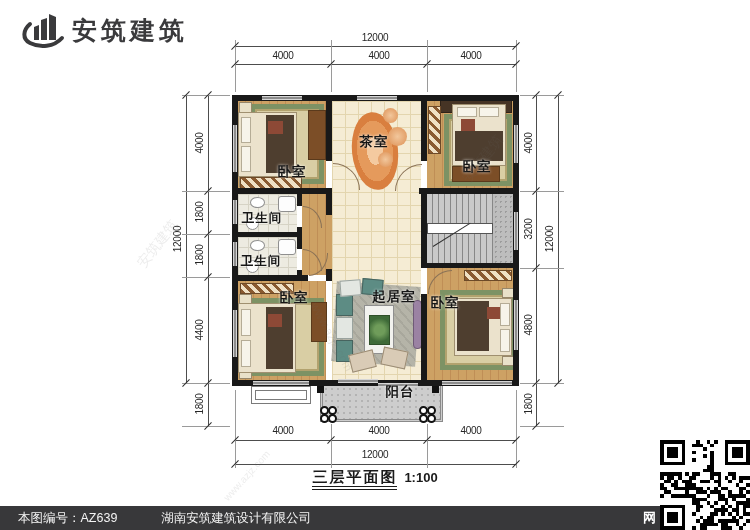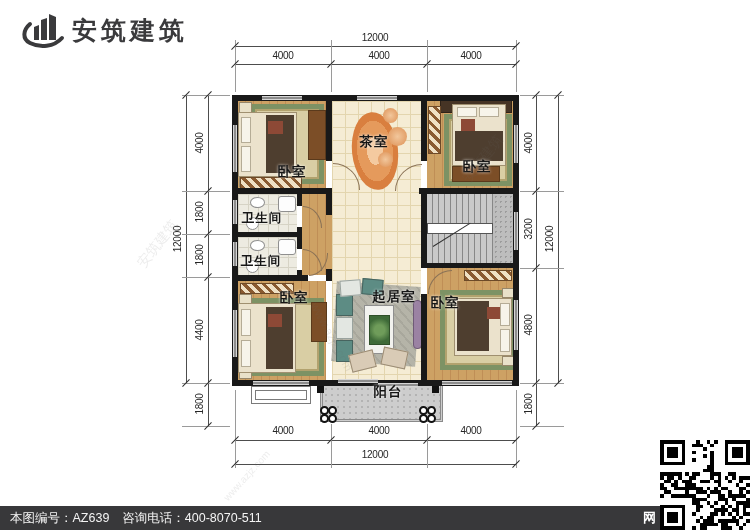--- a/index.html
+++ b/index.html
@@ -225,21 +225,21 @@
     <div class="arc arcTL" style="left:428px;top:270px;width:23px;height:23px"></div>
 
     <div class="rlabel" style="left:292px;top:172px">卧室</div>
     <div class="rlabel" style="left:374px;top:142px">茶室</div>
     <div class="rlabel" style="left:477px;top:167px">卧室</div>
     <div class="rlabel" style="left:262px;top:218px;font-size:12.5px">卫生间</div>
     <div class="rlabel" style="left:261px;top:261px;font-size:12.5px">卫生间</div>
     <div class="rlabel" style="left:294px;top:298px">卧室</div>
     <div class="rlabel" style="left:394px;top:297px">起居室</div>
     <div class="rlabel" style="left:445px;top:303px">卧室</div>
-    <div class="rlabel" style="left:388px;top:392px">阳台</div>
+    <div class="rlabel" style="left:400px;top:392px">阳台</div>
 
     <div class="dline" style="left:235px;top:46px;width:281px;height:1px"></div>
     <div class="dline" style="left:235px;top:64px;width:281px;height:1px"></div>
     <div class="dline" style="left:235px;top:440px;width:281px;height:1px"></div>
     <div class="dline" style="left:235px;top:464px;width:281px;height:1px"></div>
     <div class="dline" style="left:208px;top:95px;width:1px;height:331px"></div>
     <div class="dline" style="left:186px;top:95px;width:1px;height:288px"></div>
     <div class="dline" style="left:536px;top:95px;width:1px;height:331px"></div>
     <div class="dline" style="left:558px;top:95px;width:1px;height:288px"></div>
 
@@ -308,24 +308,27 @@
       <div class="ext" style="left: 182px; top: 277px; width: 48px; height: 1px;"></div>
       <div class="ext" style="left: 182px; top: 383px; width: 48px; height: 1px;"></div>
       <div class="ext" style="left: 182px; top: 426px; width: 48px; height: 1px;"></div>
       <div class="ext" style="left: 520px; top: 95px; width: 44px; height: 1px;"></div>
       <div class="ext" style="left: 520px; top: 191px; width: 44px; height: 1px;"></div>
       <div class="ext" style="left: 520px; top: 268px; width: 44px; height: 1px;"></div>
       <div class="ext" style="left: 520px; top: 383px; width: 44px; height: 1px;"></div>
       <div class="ext" style="left: 520px; top: 426px; width: 44px; height: 1px;"></div>
     </div>
 
+  <div class="title-wrap">
+    <span class="ptitle">三层平面图</span><span class="pscale">1:100</span>
+  </div>
 
   <div class="footer">
-    <span style="margin-left:10px">本图编号：AZ639</span>
-    <span style="margin-left:13px">咨询电话：400-8070-511</span>
+    <span style="margin-left:18px">本图编号：AZ639</span>
+    <span style="margin-left:44px">湖南安筑建筑设计有限公司</span>
   </div>
   <div class="abs" style="left:643px;top:509px;color:#fff;font-size:13px;font-weight:bold;z-index:61">网</div>
 
   <div class="abs" style="left:660px;top:440px;width:90px;height:90px;background:#fff;z-index:62">
     <svg id="qrsvg" width="90" height="90" viewBox="0 0 25 25" shape-rendering="crispEdges">
         <rect x="0" y="0" width="25" height="25" fill="#fff"></rect>
         <rect x="0" y="0" width="7" height="7" fill="#000"></rect>
         <rect x="1" y="1" width="5" height="5" fill="#fff"></rect>
         <rect x="2" y="2" width="3" height="3" fill="#000"></rect>
         <rect x="18" y="0" width="7" height="7" fill="#000"></rect>

